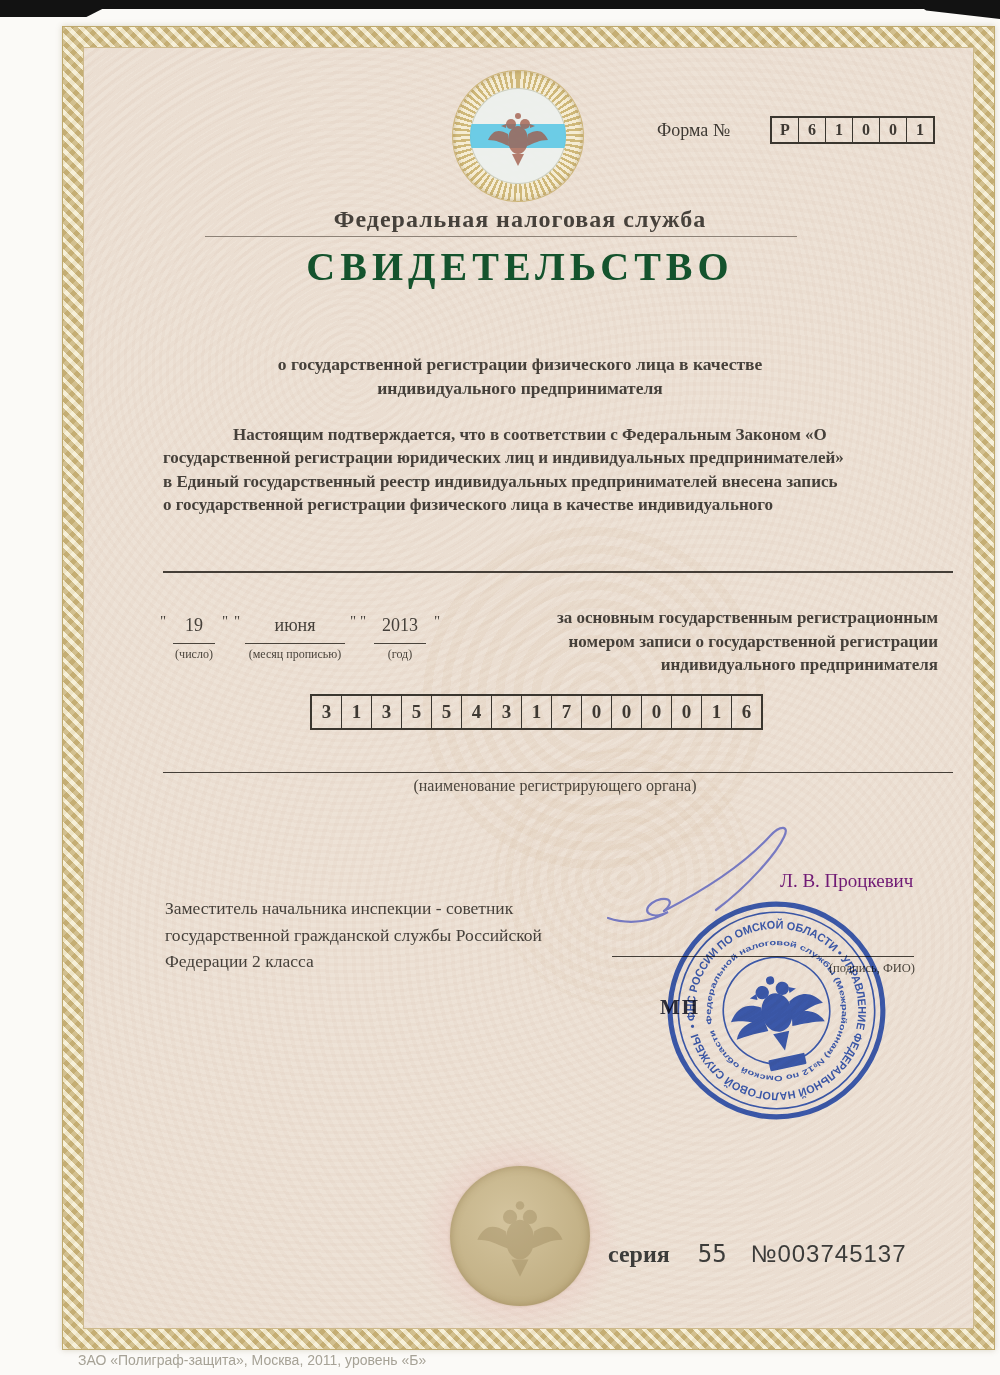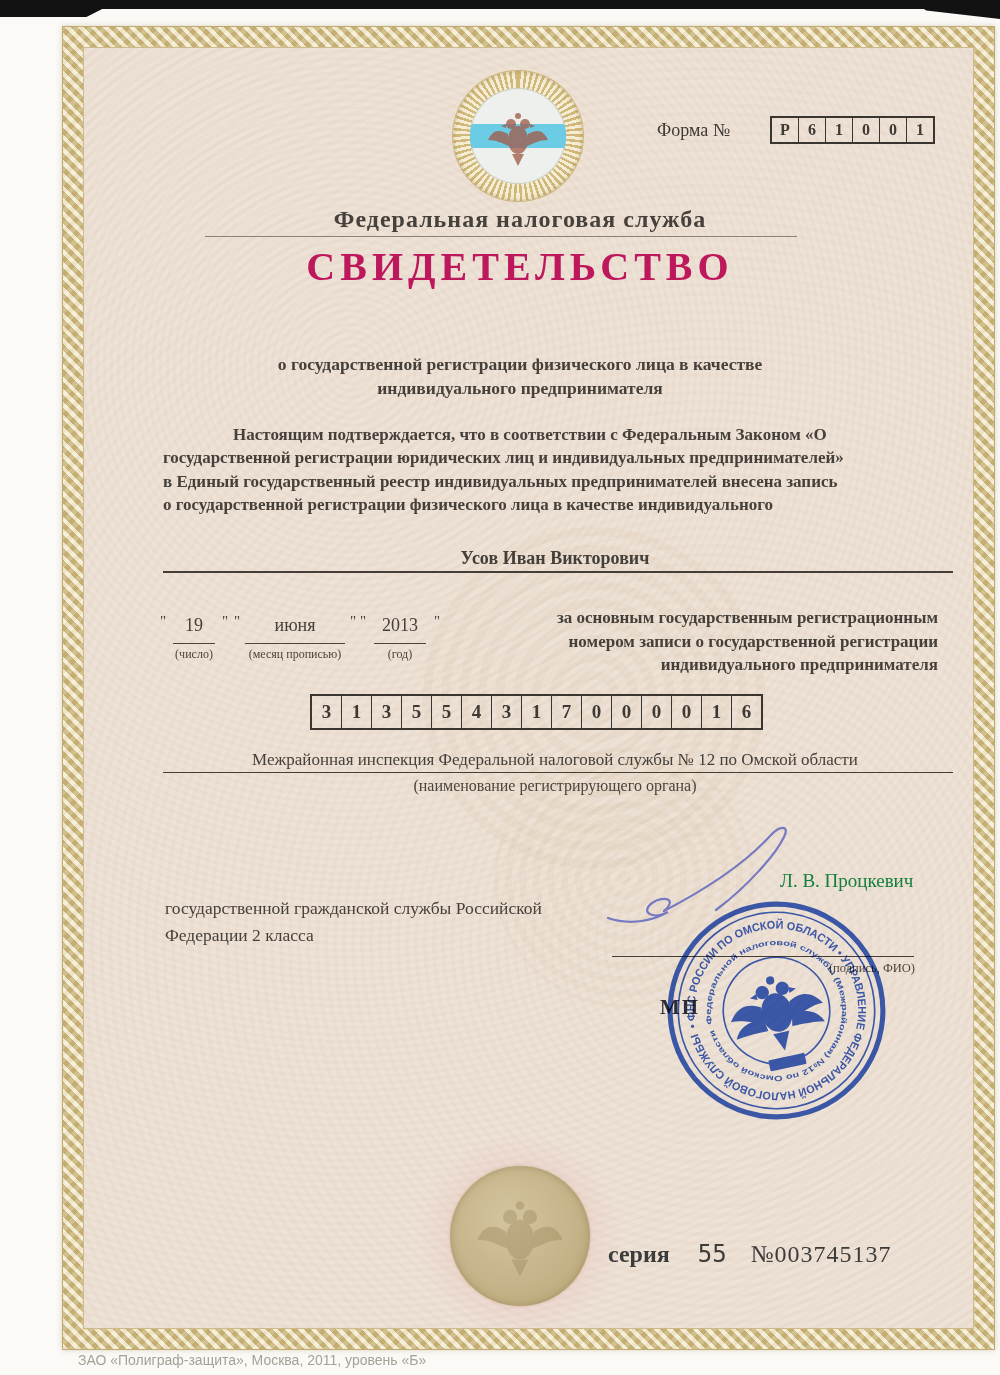--- a/index.html
+++ b/index.html
@@ -43,21 +43,21 @@
   .form-label{position:absolute;left:657px;top:120px;font-size:18px;}
   .form-cells{position:absolute;left:770px;top:116px;display:flex;border:2px solid #3a362f;}
   .form-cells .cell{width:26px;height:24px;border-left:1px solid #3a362f;display:flex;
         align-items:center;justify-content:center;font-size:16px;font-weight:bold;}
   .form-cells .cell:first-child{border-left:none;}
 
   .agency{position:absolute;left:85px;top:206px;width:870px;text-align:center;
         font-size:24px;font-weight:bold;letter-spacing:1px;color:#46413b;}
   .agency-rule{position:absolute;left:205px;top:236px;width:592px;height:1px;background:#8d8277;}
   .cert-title{position:absolute;left:85px;top:243px;width:870px;text-align:center;
-        font-size:40px;font-weight:bold;letter-spacing:5px;color:#be185d;}
+        font-size:40px;font-weight:bold;letter-spacing:5px;color:#14532d;}
   .subtitle{position:absolute;left:85px;top:352px;width:870px;text-align:center;
         font-size:17.5px;font-weight:bold;line-height:24px;color:#45403a;}
 
   .paragraph{position:absolute;left:163px;top:423px;width:778px;
         font-size:17px;font-weight:bold;line-height:23.4px;color:#45403a;}
   .paragraph .line.indent{text-indent:70px;}
 
   .person-name{position:absolute;left:165px;top:548px;width:780px;text-align:center;
         font-size:18px;font-weight:bold;color:#443f39;}
   .person-line{position:absolute;left:163px;top:571px;width:790px;height:0;
@@ -82,21 +82,21 @@
   .ogrn-cells .cell:first-child{border-left:none;}
 
   .authority-name{position:absolute;left:140px;top:750px;width:830px;text-align:center;
         font-size:17px;color:#443f39;}
   .authority-line{position:absolute;left:163px;top:772px;width:790px;height:0;
         border-bottom:1.5px solid #443e37;}
   .authority-caption{position:absolute;left:165px;top:777px;width:780px;text-align:center;
         font-size:16px;color:#4a443c;}
 
   .sig-flourish{position:absolute;left:598px;top:822px;width:280px;height:120px;}
-  .sig-name{position:absolute;left:780px;top:870px;font-size:19px;color:#15803d;}
+  .sig-name{position:absolute;left:780px;top:870px;font-size:19px;color:#701a75;}
   .official-title{position:absolute;left:165px;top:895px;width:450px;
         font-size:17.5px;line-height:26.5px;color:#443f39;}
   .sig-line{position:absolute;left:612px;top:956px;width:302px;height:0;
         border-bottom:1.5px solid #443e37;}
   .sig-caption{position:absolute;left:700px;top:961px;width:215px;text-align:right;
         font-size:12.5px;color:#4a443c;}
   .mp{position:absolute;left:660px;top:995px;font-size:21px;font-weight:bold;
         letter-spacing:2px;color:#2e2e38;}
 
   .stamp{position:absolute;left:664px;top:898px;width:225px;height:225px;
@@ -107,21 +107,21 @@
         background:radial-gradient(circle, rgba(234,178,178,.38) 30%, rgba(234,178,178,0) 72%);}
   .gold-seal{position:absolute;left:450px;top:1166px;width:140px;height:140px;border-radius:50%;
         background:radial-gradient(circle at 42% 38%, #d4c49e, #c0ae82 75%);
         box-shadow:inset 0 0 8px rgba(120,95,50,.4), 0 0 3px rgba(150,120,70,.3);}
   .gold-seal svg{position:absolute;left:24px;top:14px;opacity:.33;}
 
   .series-row{position:absolute;left:608px;top:1240px;display:flex;align-items:baseline;color:#3c3c3a;}
   .series-label{font-size:24px;font-weight:bold;}
   .series-region{font-size:24px;margin-left:28px;font-family:"DejaVu Sans Mono","Liberation Mono",monospace;}
   .series-number{font-size:24px;margin-left:24px;letter-spacing:1px;
-        font-family:Liberation Serif, serif;}
+        font-family:Liberation Sans, sans-serif;}
 
   .imprint{position:absolute;left:78px;top:1352px;font-size:14px;color:#a6a296;
         font-family:"Liberation Sans","DejaVu Sans",sans-serif;}
 </style>
 </head>
 <body>
 
 <div class="scan">
 
   <div class="scan-top-bar"></div>
@@ -174,21 +174,20 @@
       <div>индивидуального предпринимателя</div>
     </div>
 
     <div class="paragraph" id="paragraph">
         <div class="line indent">Настоящим  подтверждается,  что в  соответствии с   Федеральным Законом «О</div>
         <div class="line">государственной регистрации юридических лиц и индивидуальных предпринимателей»</div>
         <div class="line">в Единый  государственный реестр индивидуальных предпринимателей внесена запись</div>
         <div class="line">о государственной регистрации физического лица в качестве индивидуального</div>
       </div>
 
-    <div class="person-name">Усов Иван Викторович</div>
     <div class="person-line"></div>
 
     <div class="date-col col-day">
       <div class="date-row">
         <span class="q">"</span>
         <span>19</span>
         <span class="q">"</span>
       </div>
       <div class="d-underline" style="width:42px;"></div>
       <div class="d-caption">(число)</div>
@@ -228,32 +227,32 @@
         <div class="cell">1</div>
         <div class="cell">7</div>
         <div class="cell">0</div>
         <div class="cell">0</div>
         <div class="cell">0</div>
         <div class="cell">0</div>
         <div class="cell">1</div>
         <div class="cell">6</div>
       </div>
 
-    <div class="authority-name">Межрайонная инспекция Федеральной налоговой службы № 12 по Омской области</div>
     <div class="authority-line"></div>
     <div class="authority-caption">(наименование регистрирующего органа)</div>
 
     <svg class="sig-flourish" viewBox="0 0 280 120">
       <g fill="none" stroke="#6a6fc0" stroke-width="2.2" opacity="0.9" stroke-linecap="round">
         <path d="M10,96 C34,104 56,98 70,90 C54,98 42,90 54,81 C66,73 80,77 66,89"></path>
         <path d="M66,89 C118,62 152,36 172,14 C182,3 192,3 186,15 C178,32 150,64 118,88"></path>
       </g>
     </svg>
     <div class="sig-name">Л. В. Процкевич</div>
     <div class="official-title">
+      <div>Заместитель начальника инспекции - советник</div>
       <div>государственной гражданской службы Российской</div>
       <div>Федерации 2 класса</div>
     </div>
     <div class="sig-line"></div>
     <div class="sig-caption">(подпись, ФИО)</div>
     <div class="mp">МП</div>
 
     <svg class="stamp" viewBox="0 0 220 220">
       <defs>
         <path id="tp-out" d="M110,110 m-80,0 a80,80 0 1,1 160,0 a80,80 0 1,1 -160,0"></path>

